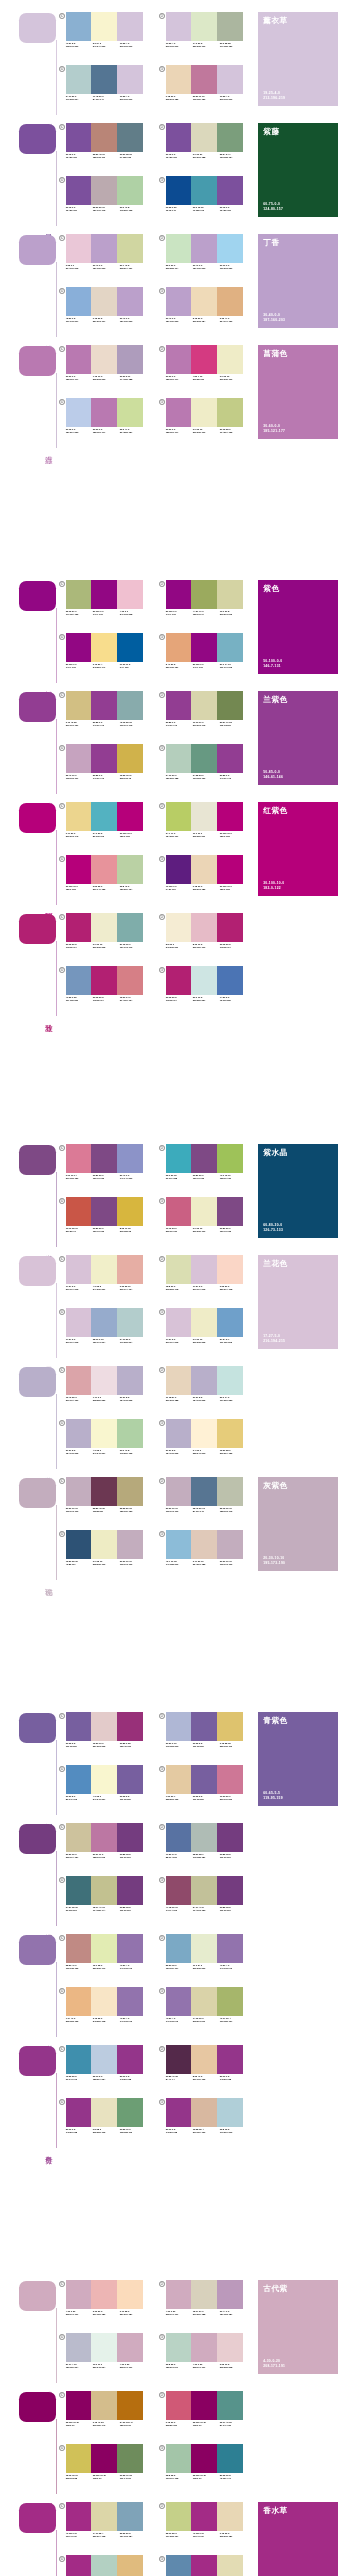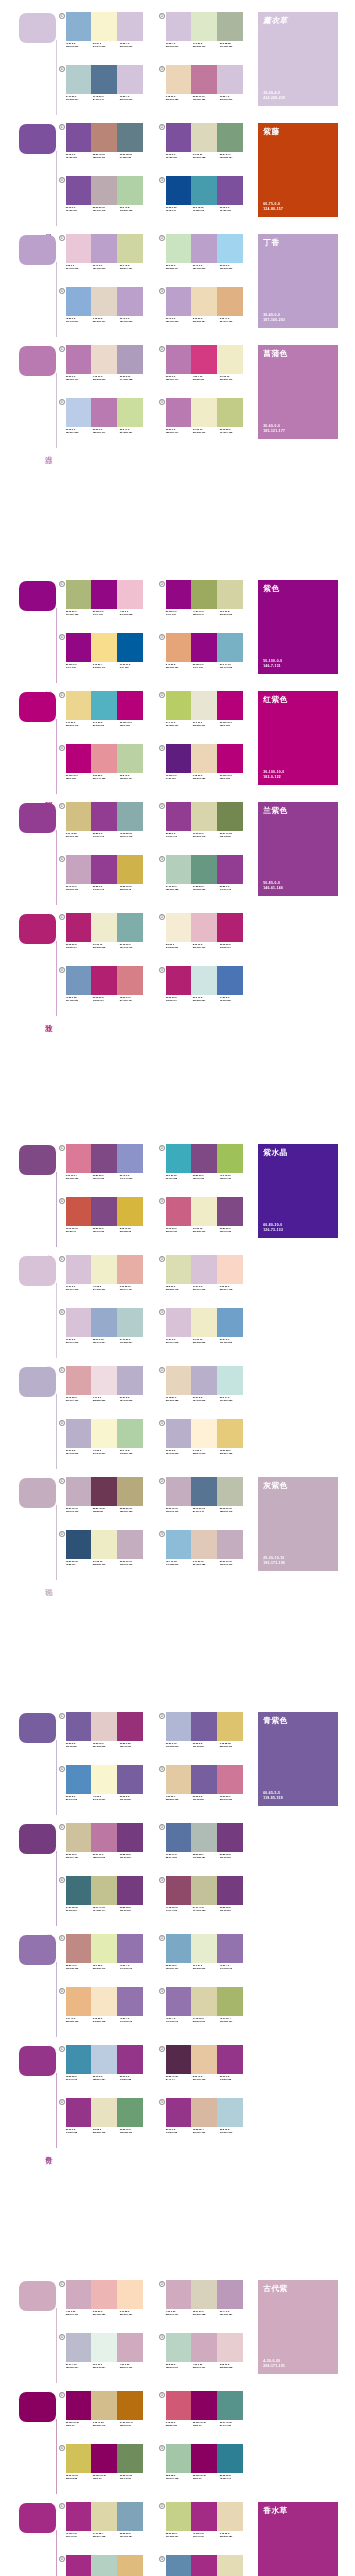--- a/index.html
+++ b/index.html
@@ -224,21 +224,21 @@
                 <span class="cmyk">20-59-11-10</span>
                 <span class="rgb">192-120-156</span>
               </div>
               <div class="code-cell">
                 <span class="cmyk">19-25-4-0</span>
                 <span class="rgb">212-196-219</span>
               </div>
             </div>
           </div>
         </div>
-        <div class="name-panel" style="background: rgb(212, 196, 219); font-style: italic;">
+        <div class="name-panel" style="background: rgb(212, 196, 219);">
           <div class="nm">薰衣草</div>
           <div class="pc">
             <span>19-25-4-0</span>
             <span>212-196-219</span>
           </div>
         </div>
       </div>
       <div class="block">
         <div class="left-col">
           <div class="key-swatch" style="background: rgb(124, 80, 157);"></div>
@@ -328,21 +328,21 @@
                 <span class="cmyk">60-0-15-30</span>
                 <span class="rgb">70-155-173</span>
               </div>
               <div class="code-cell">
                 <span class="cmyk">60-75-0-0</span>
                 <span class="rgb">124-80-157</span>
               </div>
             </div>
           </div>
         </div>
-        <div class="name-panel" style="background: #c2410c;">
+        <div class="name-panel" style="background: #14532d;">
           <div class="nm">紫藤</div>
           <div class="pc">
             <span>60-75-0-0</span>
             <span>124-80-157</span>
           </div>
         </div>
       </div>
       <div class="block">
         <div class="left-col">
           <div class="key-swatch" style="background: rgb(187, 160, 203);"></div>
@@ -654,20 +654,124 @@
         <div class="name-panel" style="background: rgb(146, 7, 131);">
           <div class="nm">紫色</div>
           <div class="pc">
             <span>50-100-0-0</span>
             <span>146-7-131</span>
           </div>
         </div>
       </div>
       <div class="block">
         <div class="left-col">
+          <div class="key-swatch" style="background: rgb(146, 61, 146);"></div>
+          <div class="key-rule" style="background: rgb(207, 165, 205);"></div>
+          <div class="key-word" style="color: rgb(146, 61, 146);">别致</div>
+        </div>
+        <div class="combos">
+          <div class="combo">
+            <div class="combo-num">①</div>
+            <div class="swatch-row">
+              <i style="background: rgb(210, 191, 131);"></i>
+              <i style="background: rgb(146, 61, 146);"></i>
+              <i style="background: rgb(136, 171, 172);"></i>
+            </div>
+            <div class="code-row">
+              <div class="code-cell">
+                <span class="cmyk">0-10-45-25</span>
+                <span class="rgb">210-191-131</span>
+              </div>
+              <div class="code-cell">
+                <span class="cmyk">50-85-0-0</span>
+                <span class="rgb">146-61-146</span>
+              </div>
+              <div class="code-cell">
+                <span class="cmyk">45-15-25-15</span>
+                <span class="rgb">136-171-172</span>
+              </div>
+            </div>
+          </div>
+          <div class="combo">
+            <div class="combo-num">②</div>
+            <div class="swatch-row">
+              <i style="background: rgb(146, 61, 146);"></i>
+              <i style="background: rgb(216, 213, 172);"></i>
+              <i style="background: rgb(115, 136, 81);"></i>
+            </div>
+            <div class="code-row">
+              <div class="code-cell">
+                <span class="cmyk">50-85-0-0</span>
+                <span class="rgb">146-61-146</span>
+              </div>
+              <div class="code-cell">
+                <span class="cmyk">19-13-37-0</span>
+                <span class="rgb">216-213-172</span>
+              </div>
+              <div class="code-cell">
+                <span class="cmyk">53-27-71-23</span>
+                <span class="rgb">115-136-81</span>
+              </div>
+            </div>
+          </div>
+          <div class="combo">
+            <div class="combo-num">④</div>
+            <div class="swatch-row">
+              <i style="background: rgb(198, 163, 191);"></i>
+              <i style="background: rgb(146, 61, 146);"></i>
+              <i style="background: rgb(208, 178, 75);"></i>
+            </div>
+            <div class="code-row">
+              <div class="code-cell">
+                <span class="cmyk">25-40-10-0</span>
+                <span class="rgb">198-163-191</span>
+              </div>
+              <div class="code-cell">
+                <span class="cmyk">50-85-0-0</span>
+                <span class="rgb">146-61-146</span>
+              </div>
+              <div class="code-cell">
+                <span class="cmyk">15-25-75-11</span>
+                <span class="rgb">208-178-75</span>
+              </div>
+            </div>
+          </div>
+          <div class="combo">
+            <div class="combo-num">③</div>
+            <div class="swatch-row">
+              <i style="background: rgb(180, 206, 188);"></i>
+              <i style="background: rgb(103, 153, 130);"></i>
+              <i style="background: rgb(146, 61, 146);"></i>
+            </div>
+            <div class="code-row">
+              <div class="code-cell">
+                <span class="cmyk">34-10-29-0</span>
+                <span class="rgb">180-206-188</span>
+              </div>
+              <div class="code-cell">
+                <span class="cmyk">64-28-53-0</span>
+                <span class="rgb">103-153-130</span>
+              </div>
+              <div class="code-cell">
+                <span class="cmyk">50-85-0-0</span>
+                <span class="rgb">146-61-146</span>
+              </div>
+            </div>
+          </div>
+        </div>
+        <div class="name-panel" style="background: rgb(146, 61, 146);">
+          <div class="nm">兰紫色</div>
+          <div class="pc">
+            <span>50-85-0-0</span>
+            <span>146-61-146</span>
+          </div>
+        </div>
+      </div>
+      <div class="block">
+        <div class="left-col">
           <div class="key-swatch" style="background: rgb(182, 0, 122);"></div>
           <div class="key-rule" style="background: rgb(207, 165, 205);"></div>
           <div class="key-word" style="color: rgb(182, 0, 122);">靓丽</div>
         </div>
         <div class="combos">
           <div class="combo">
             <div class="combo-num">①</div>
             <div class="swatch-row">
               <i style="background: rgb(236, 213, 142);"></i>
               <i style="background: rgb(83, 178, 193);"></i>
@@ -753,124 +857,20 @@
                 <span class="rgb">182-0-122</span>
               </div>
             </div>
           </div>
         </div>
         <div class="name-panel" style="background: rgb(182, 0, 122);">
           <div class="nm">红紫色</div>
           <div class="pc">
             <span>30-100-10-0</span>
             <span>182-0-122</span>
-          </div>
-        </div>
-      </div>
-      <div class="block">
-        <div class="left-col">
-          <div class="key-swatch" style="background: rgb(146, 61, 146);"></div>
-          <div class="key-rule" style="background: rgb(207, 165, 205);"></div>
-          <div class="key-word" style="color: rgb(146, 61, 146);">别致</div>
-        </div>
-        <div class="combos">
-          <div class="combo">
-            <div class="combo-num">①</div>
-            <div class="swatch-row">
-              <i style="background: rgb(210, 191, 131);"></i>
-              <i style="background: rgb(146, 61, 146);"></i>
-              <i style="background: rgb(136, 171, 172);"></i>
-            </div>
-            <div class="code-row">
-              <div class="code-cell">
-                <span class="cmyk">0-10-45-25</span>
-                <span class="rgb">210-191-131</span>
-              </div>
-              <div class="code-cell">
-                <span class="cmyk">50-85-0-0</span>
-                <span class="rgb">146-61-146</span>
-              </div>
-              <div class="code-cell">
-                <span class="cmyk">45-15-25-15</span>
-                <span class="rgb">136-171-172</span>
-              </div>
-            </div>
-          </div>
-          <div class="combo">
-            <div class="combo-num">②</div>
-            <div class="swatch-row">
-              <i style="background: rgb(146, 61, 146);"></i>
-              <i style="background: rgb(216, 213, 172);"></i>
-              <i style="background: rgb(115, 136, 81);"></i>
-            </div>
-            <div class="code-row">
-              <div class="code-cell">
-                <span class="cmyk">50-85-0-0</span>
-                <span class="rgb">146-61-146</span>
-              </div>
-              <div class="code-cell">
-                <span class="cmyk">19-13-37-0</span>
-                <span class="rgb">216-213-172</span>
-              </div>
-              <div class="code-cell">
-                <span class="cmyk">53-27-71-23</span>
-                <span class="rgb">115-136-81</span>
-              </div>
-            </div>
-          </div>
-          <div class="combo">
-            <div class="combo-num">④</div>
-            <div class="swatch-row">
-              <i style="background: rgb(198, 163, 191);"></i>
-              <i style="background: rgb(146, 61, 146);"></i>
-              <i style="background: rgb(208, 178, 75);"></i>
-            </div>
-            <div class="code-row">
-              <div class="code-cell">
-                <span class="cmyk">25-40-10-0</span>
-                <span class="rgb">198-163-191</span>
-              </div>
-              <div class="code-cell">
-                <span class="cmyk">50-85-0-0</span>
-                <span class="rgb">146-61-146</span>
-              </div>
-              <div class="code-cell">
-                <span class="cmyk">15-25-75-11</span>
-                <span class="rgb">208-178-75</span>
-              </div>
-            </div>
-          </div>
-          <div class="combo">
-            <div class="combo-num">③</div>
-            <div class="swatch-row">
-              <i style="background: rgb(180, 206, 188);"></i>
-              <i style="background: rgb(103, 153, 130);"></i>
-              <i style="background: rgb(146, 61, 146);"></i>
-            </div>
-            <div class="code-row">
-              <div class="code-cell">
-                <span class="cmyk">34-10-29-0</span>
-                <span class="rgb">180-206-188</span>
-              </div>
-              <div class="code-cell">
-                <span class="cmyk">64-28-53-0</span>
-                <span class="rgb">103-153-130</span>
-              </div>
-              <div class="code-cell">
-                <span class="cmyk">50-85-0-0</span>
-                <span class="rgb">146-61-146</span>
-              </div>
-            </div>
-          </div>
-        </div>
-        <div class="name-panel" style="background: rgb(146, 61, 146);">
-          <div class="nm">兰紫色</div>
-          <div class="pc">
-            <span>50-85-0-0</span>
-            <span>146-61-146</span>
           </div>
         </div>
       </div>
       <div class="block">
         <div class="left-col">
           <div class="key-swatch" style="background: rgb(178, 32, 114);"></div>
           <div class="key-rule" style="background: rgb(207, 165, 205);"></div>
           <div class="key-word" style="color: rgb(178, 32, 114);">雅致</div>
         </div>
         <div class="combos">
@@ -1057,21 +1057,21 @@
                 <span class="cmyk">0-0-23-10</span>
                 <span class="rgb">239-236-199</span>
               </div>
               <div class="code-cell">
                 <span class="cmyk">60-80-20-0</span>
                 <span class="rgb">126-73-133</span>
               </div>
             </div>
           </div>
         </div>
-        <div class="name-panel" style="background: #4c1d95;">
+        <div class="name-panel" style="background: #0c4a6e;">
           <div class="nm">紫水晶</div>
           <div class="pc">
             <span>60-80-20-0</span>
             <span>126-73-133</span>
           </div>
         </div>
       </div>
       <div class="block">
         <div class="left-col">
           <div class="key-swatch" style="background: rgb(216, 194, 215);"></div>
@@ -1159,20 +1159,27 @@
               </div>
               <div class="code-cell">
                 <span class="cmyk">0-0-20-10</span>
                 <span class="rgb">239-236-205</span>
               </div>
               <div class="code-cell">
                 <span class="cmyk">57-24-5-7</span>
                 <span class="rgb">111-160-202</span>
               </div>
             </div>
+          </div>
+        </div>
+        <div class="name-panel" style="background: rgb(216, 194, 215);">
+          <div class="nm">兰花色</div>
+          <div class="pc">
+            <span>17-27-5-0</span>
+            <span>216-194-215</span>
           </div>
         </div>
       </div>
       <div class="block">
         <div class="left-col">
           <div class="key-swatch" style="background: rgb(184, 175, 202);"></div>
           <div class="key-rule" style="background: rgb(201, 192, 213);"></div>
           <div class="key-word" style="color: rgb(184, 175, 202);">淡薄</div>
         </div>
         <div class="combos">

